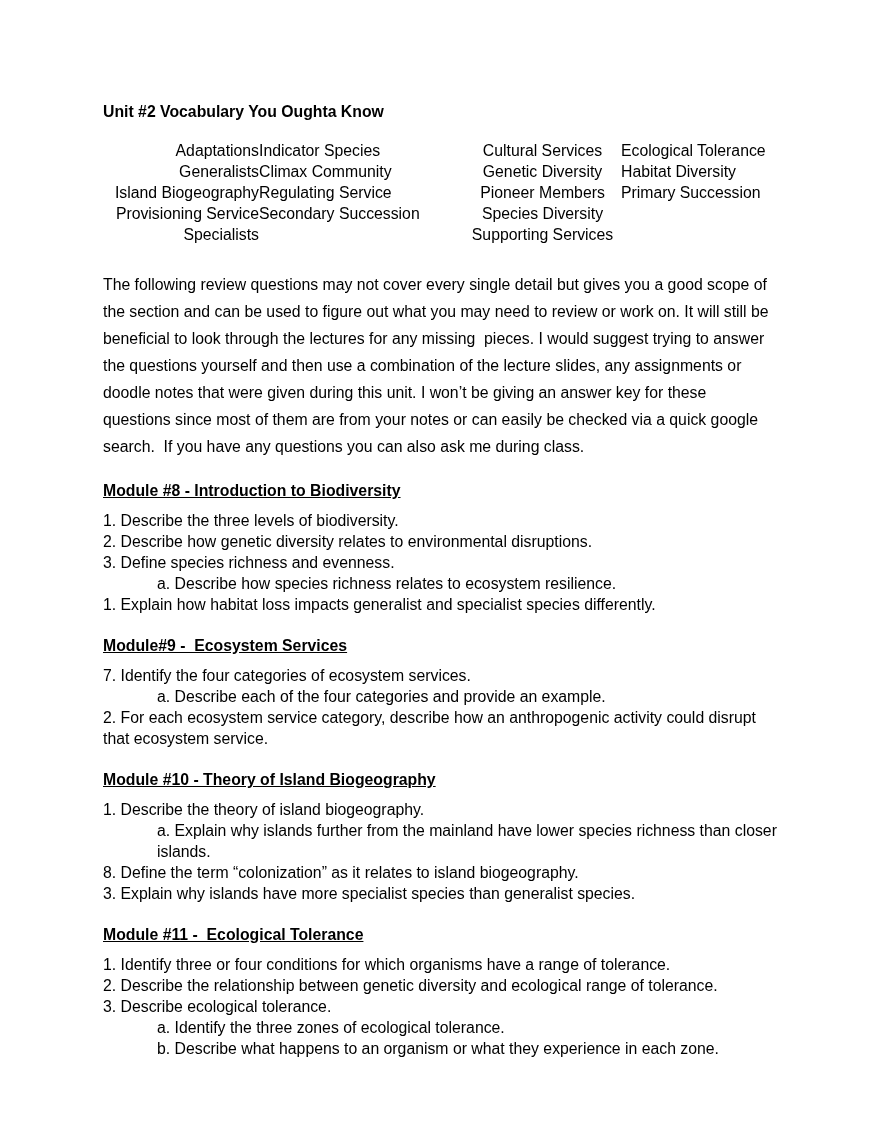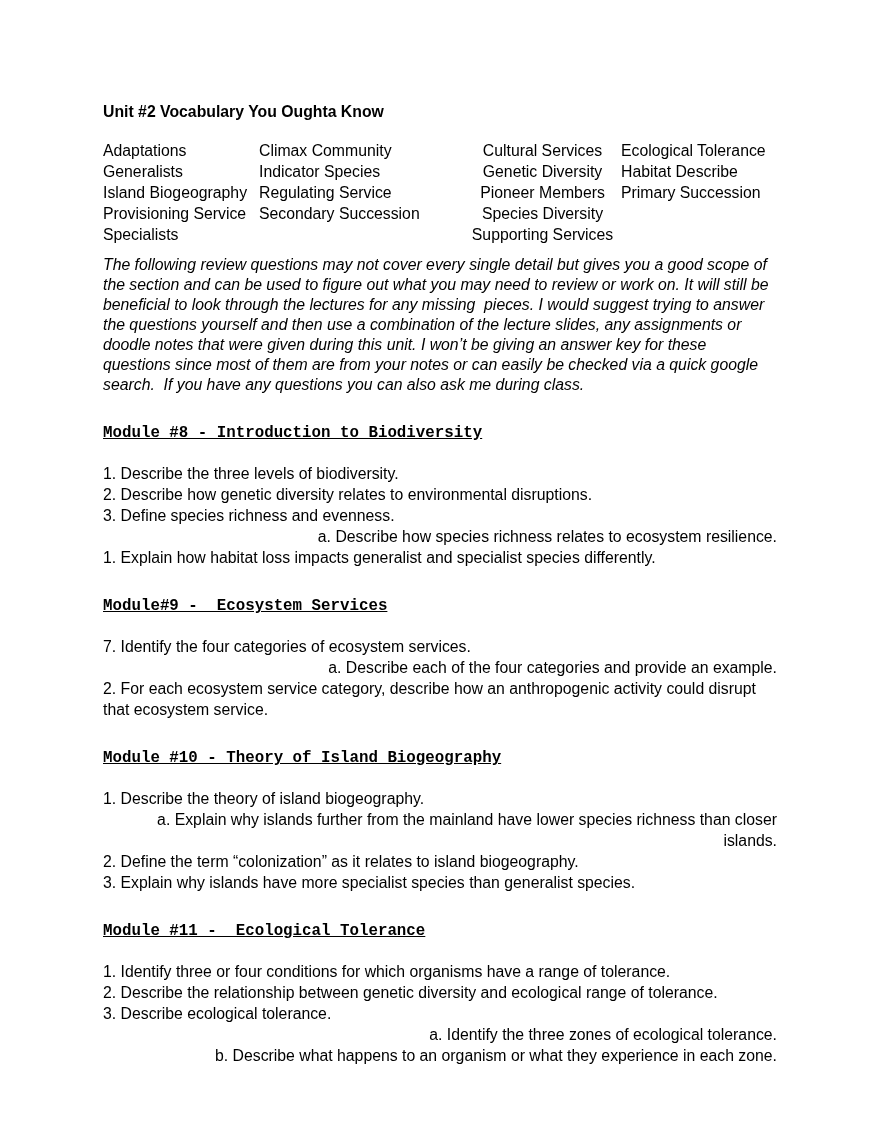--- a/index.html
+++ b/index.html
@@ -25,85 +25,82 @@
   .doc-title {
     font-weight: bold;
     line-height: 21px;
     white-space: pre-wrap;
   }
   .vocab {
     display: flex;
     margin-top: 18px;
     line-height: 21px;
   }
-  .vcol-1 { width: 156px; }
+  .vcol-1 { width: 156px; text-align: right; }
   .vcol-2 { width: 205px; }
   .vcol-3 { width: 157px; text-align: center; }
   .vcol-4 { width: 156px; }
   .vterm { white-space: pre-wrap; }
   .intro {
-    margin-top: 10px;
+    margin-top: 26px;
     width: 674px;
-    font-style: italic;
-    line-height: 20px;
+    line-height: 27px;
     white-space: pre-wrap;
   }
   .section-heading {
-    margin-top: 28px;
+    margin-top: 20px;
     font-weight: bold;
     text-decoration: underline;
     line-height: 21px;
     white-space: pre-wrap;
-    font-family: Liberation Mono, monospace;
   }
   .items {
-    margin-top: 19px;
+    margin-top: 9px;
     line-height: 21px;
     width: 674px;
   }
   .item {
     white-space: pre-wrap;
   }
   .item.sub {
     padding-left: 54px;
     box-sizing: border-box;
-    text-align: right;
   }
 </style>
 </head>
 <body>
 
 <div class="page">
 
   <div class="doc-title">Unit #2 Vocabulary You Oughta Know</div>
 
   <div class="vocab">
     <div class="vcol-1">
       <div class="vterm">Adaptations</div>
       <div class="vterm">Generalists</div>
       <div class="vterm">Island Biogeography</div>
       <div class="vterm">Provisioning Service</div>
       <div class="vterm">Specialists</div>
     </div>
     <div class="vcol-2">
+      <div class="vterm">Indicator Species</div>
       <div class="vterm">Climax Community</div>
-      <div class="vterm">Indicator Species</div>
       <div class="vterm">Regulating Service</div>
       <div class="vterm">Secondary Succession</div>
     </div>
     <div class="vcol-3">
       <div class="vterm">Cultural Services</div>
       <div class="vterm">Genetic Diversity</div>
       <div class="vterm">Pioneer Members</div>
       <div class="vterm">Species Diversity</div>
       <div class="vterm">Supporting Services</div>
     </div>
     <div class="vcol-4">
       <div class="vterm">Ecological Tolerance</div>
-      <div class="vterm">Habitat Describe</div>
+      <div class="vterm">Habitat Diversity</div>
       <div class="vterm">Primary Succession</div>
     </div>
   </div>
 
   <div class="intro">The following review questions may not cover every single detail but gives you a good scope of the section and can be used to figure out what you may need to review or work on. It will still be beneficial to look through the lectures for any missing  pieces. I would suggest trying to answer the questions yourself and then use a combination of the lecture slides, any assignments or doodle notes that were given during this unit. I won’t be giving an answer key for these questions since most of them are from your notes or can easily be checked via a quick google search.  If you have any questions you can also ask me during class.</div>
 
   <div class="section">
     <div class="section-heading">Module #8 - Introduction to Biodiversity</div>
     <div class="items">
       <div class="item">1. Describe the three levels of biodiversity.</div>
@@ -121,21 +118,21 @@
       <div class="item sub">a. Describe each of the four categories and provide an example.</div>
       <div class="item">2. For each ecosystem service category, describe how an anthropogenic activity could disrupt that ecosystem service.</div>
     </div>
   </div>
 
   <div class="section">
     <div class="section-heading">Module #10 - Theory of Island Biogeography</div>
     <div class="items">
       <div class="item">1. Describe the theory of island biogeography.</div>
       <div class="item sub">a. Explain why islands further from the mainland have lower species richness than closer islands.</div>
-      <div class="item">2. Define the term “colonization” as it relates to island biogeography.</div>
+      <div class="item">8. Define the term “colonization” as it relates to island biogeography.</div>
       <div class="item">3. Explain why islands have more specialist species than generalist species.</div>
     </div>
   </div>
 
   <div class="section">
     <div class="section-heading">Module #11 -  Ecological Tolerance</div>
     <div class="items">
       <div class="item">1. Identify three or four conditions for which organisms have a range of tolerance.</div>
       <div class="item">2. Describe the relationship between genetic diversity and ecological range of tolerance.</div>
       <div class="item">3. Describe ecological tolerance.</div>

